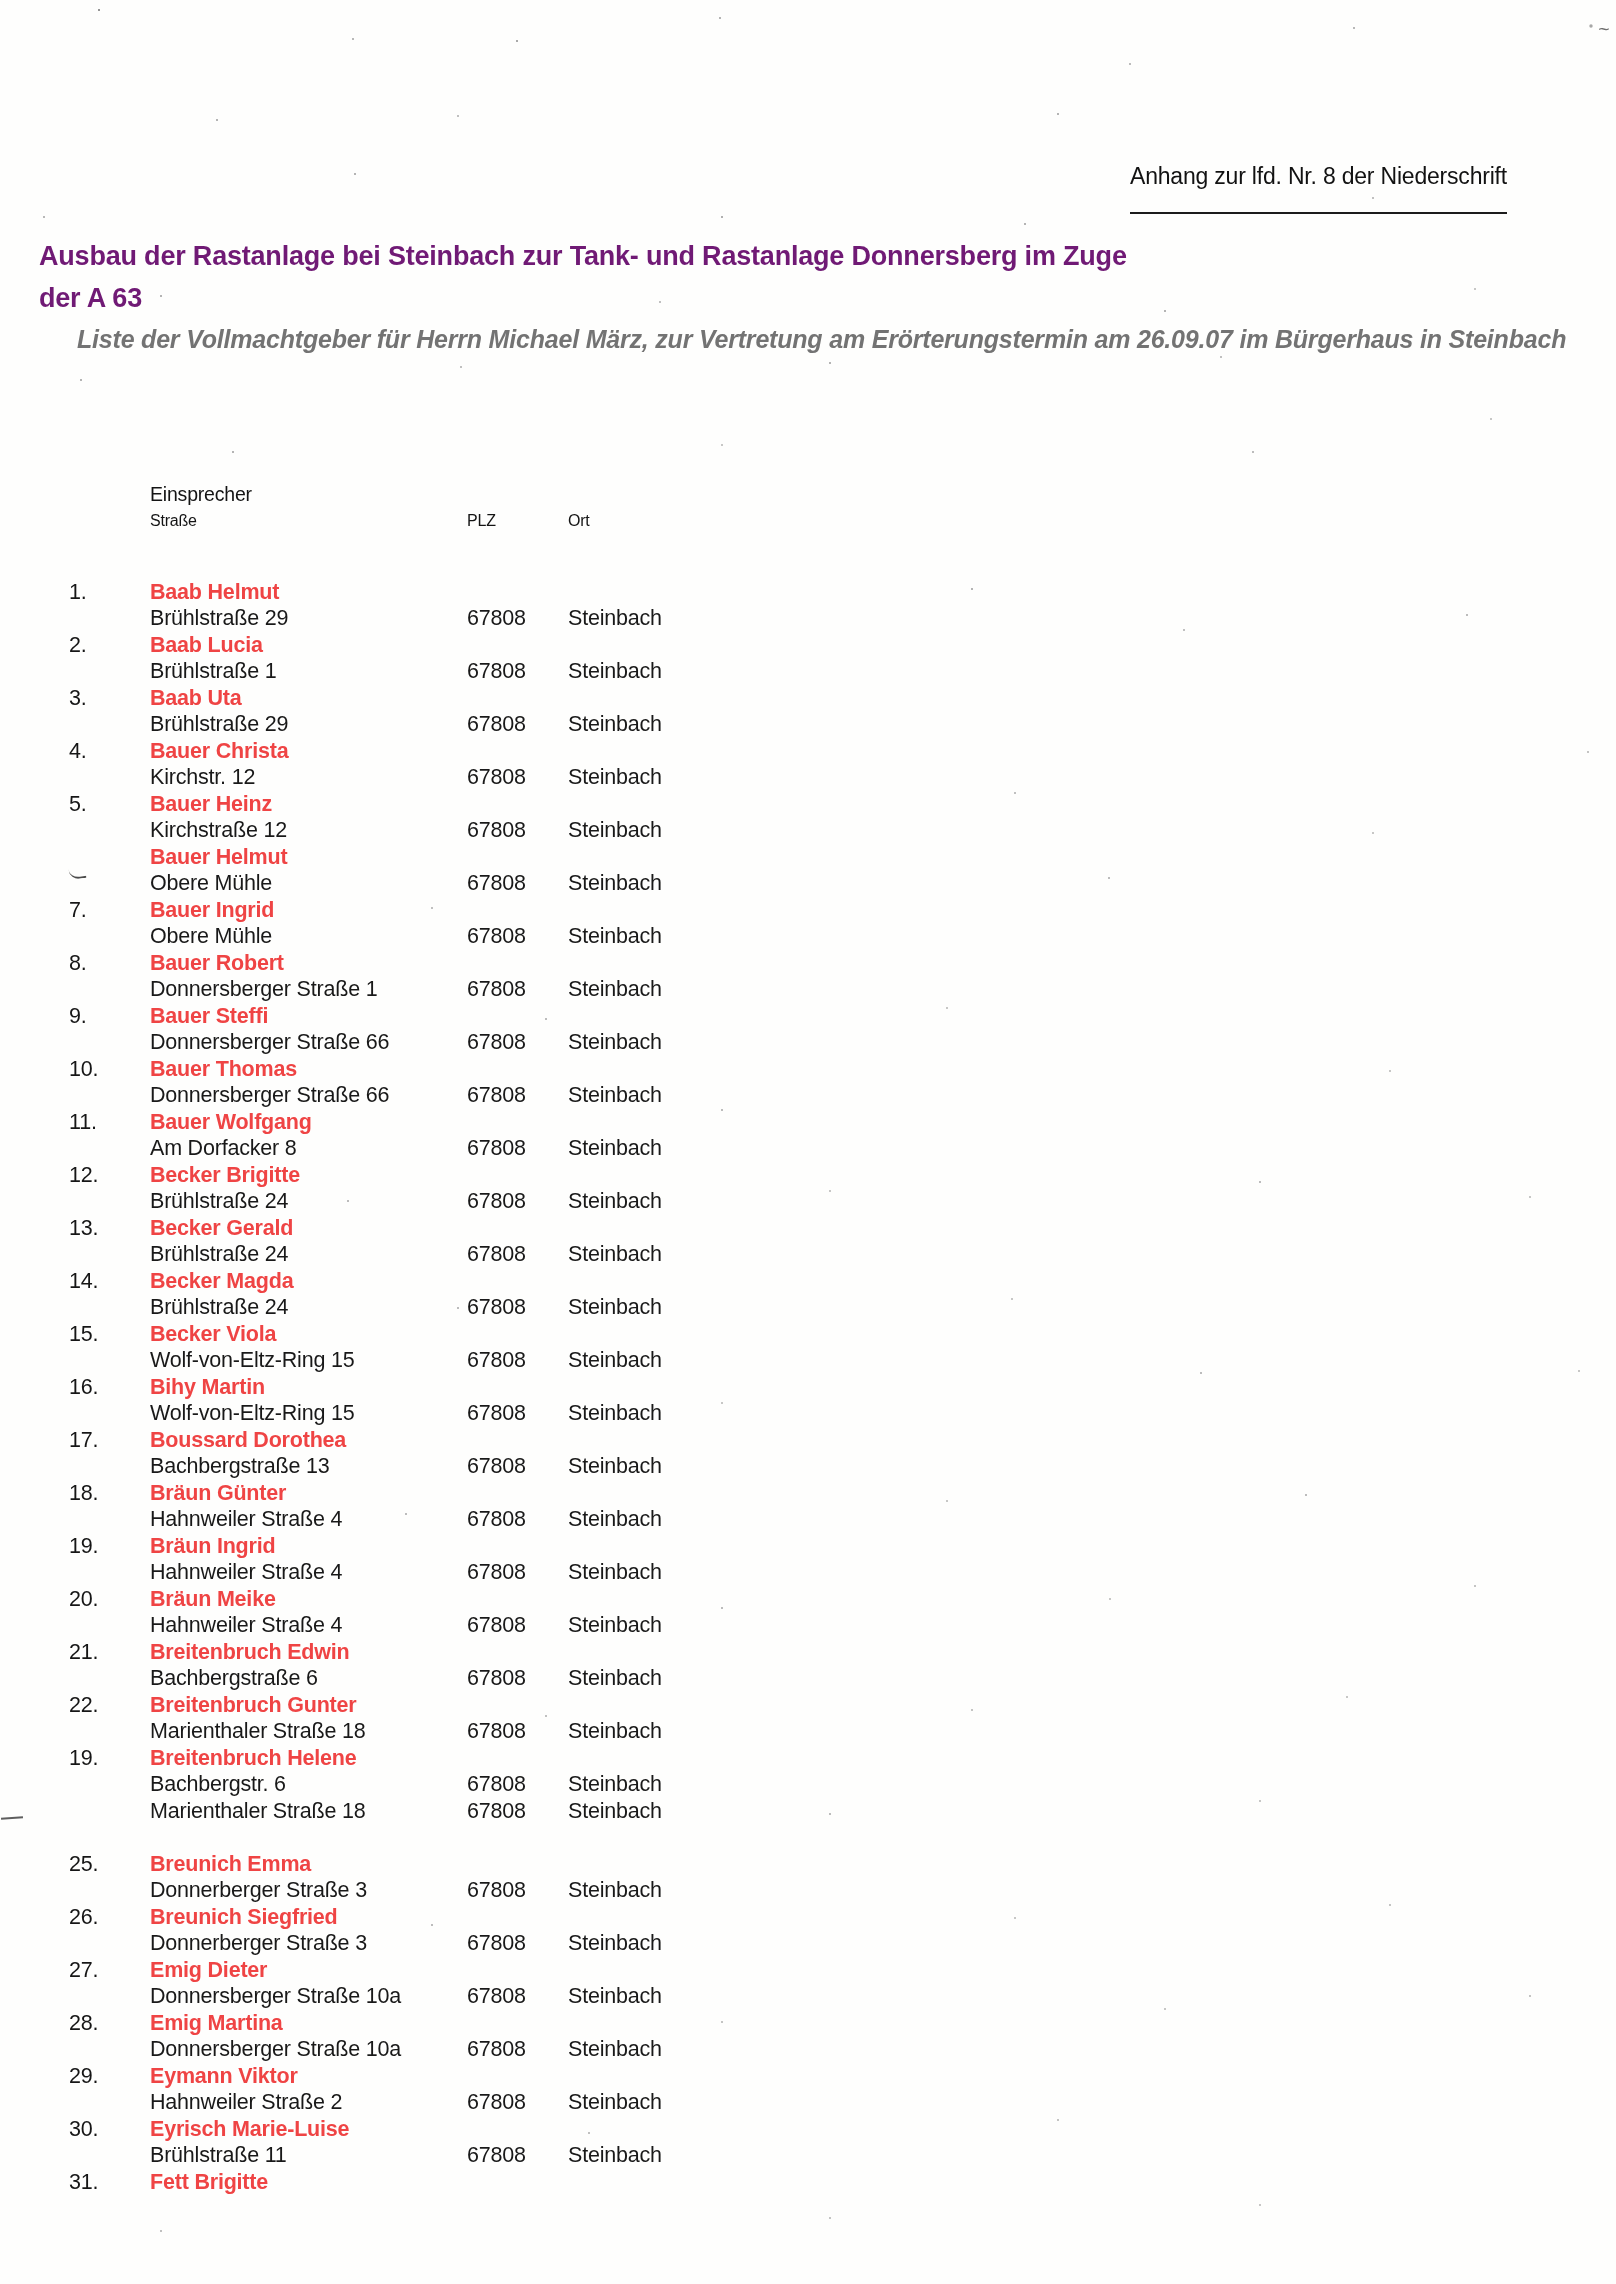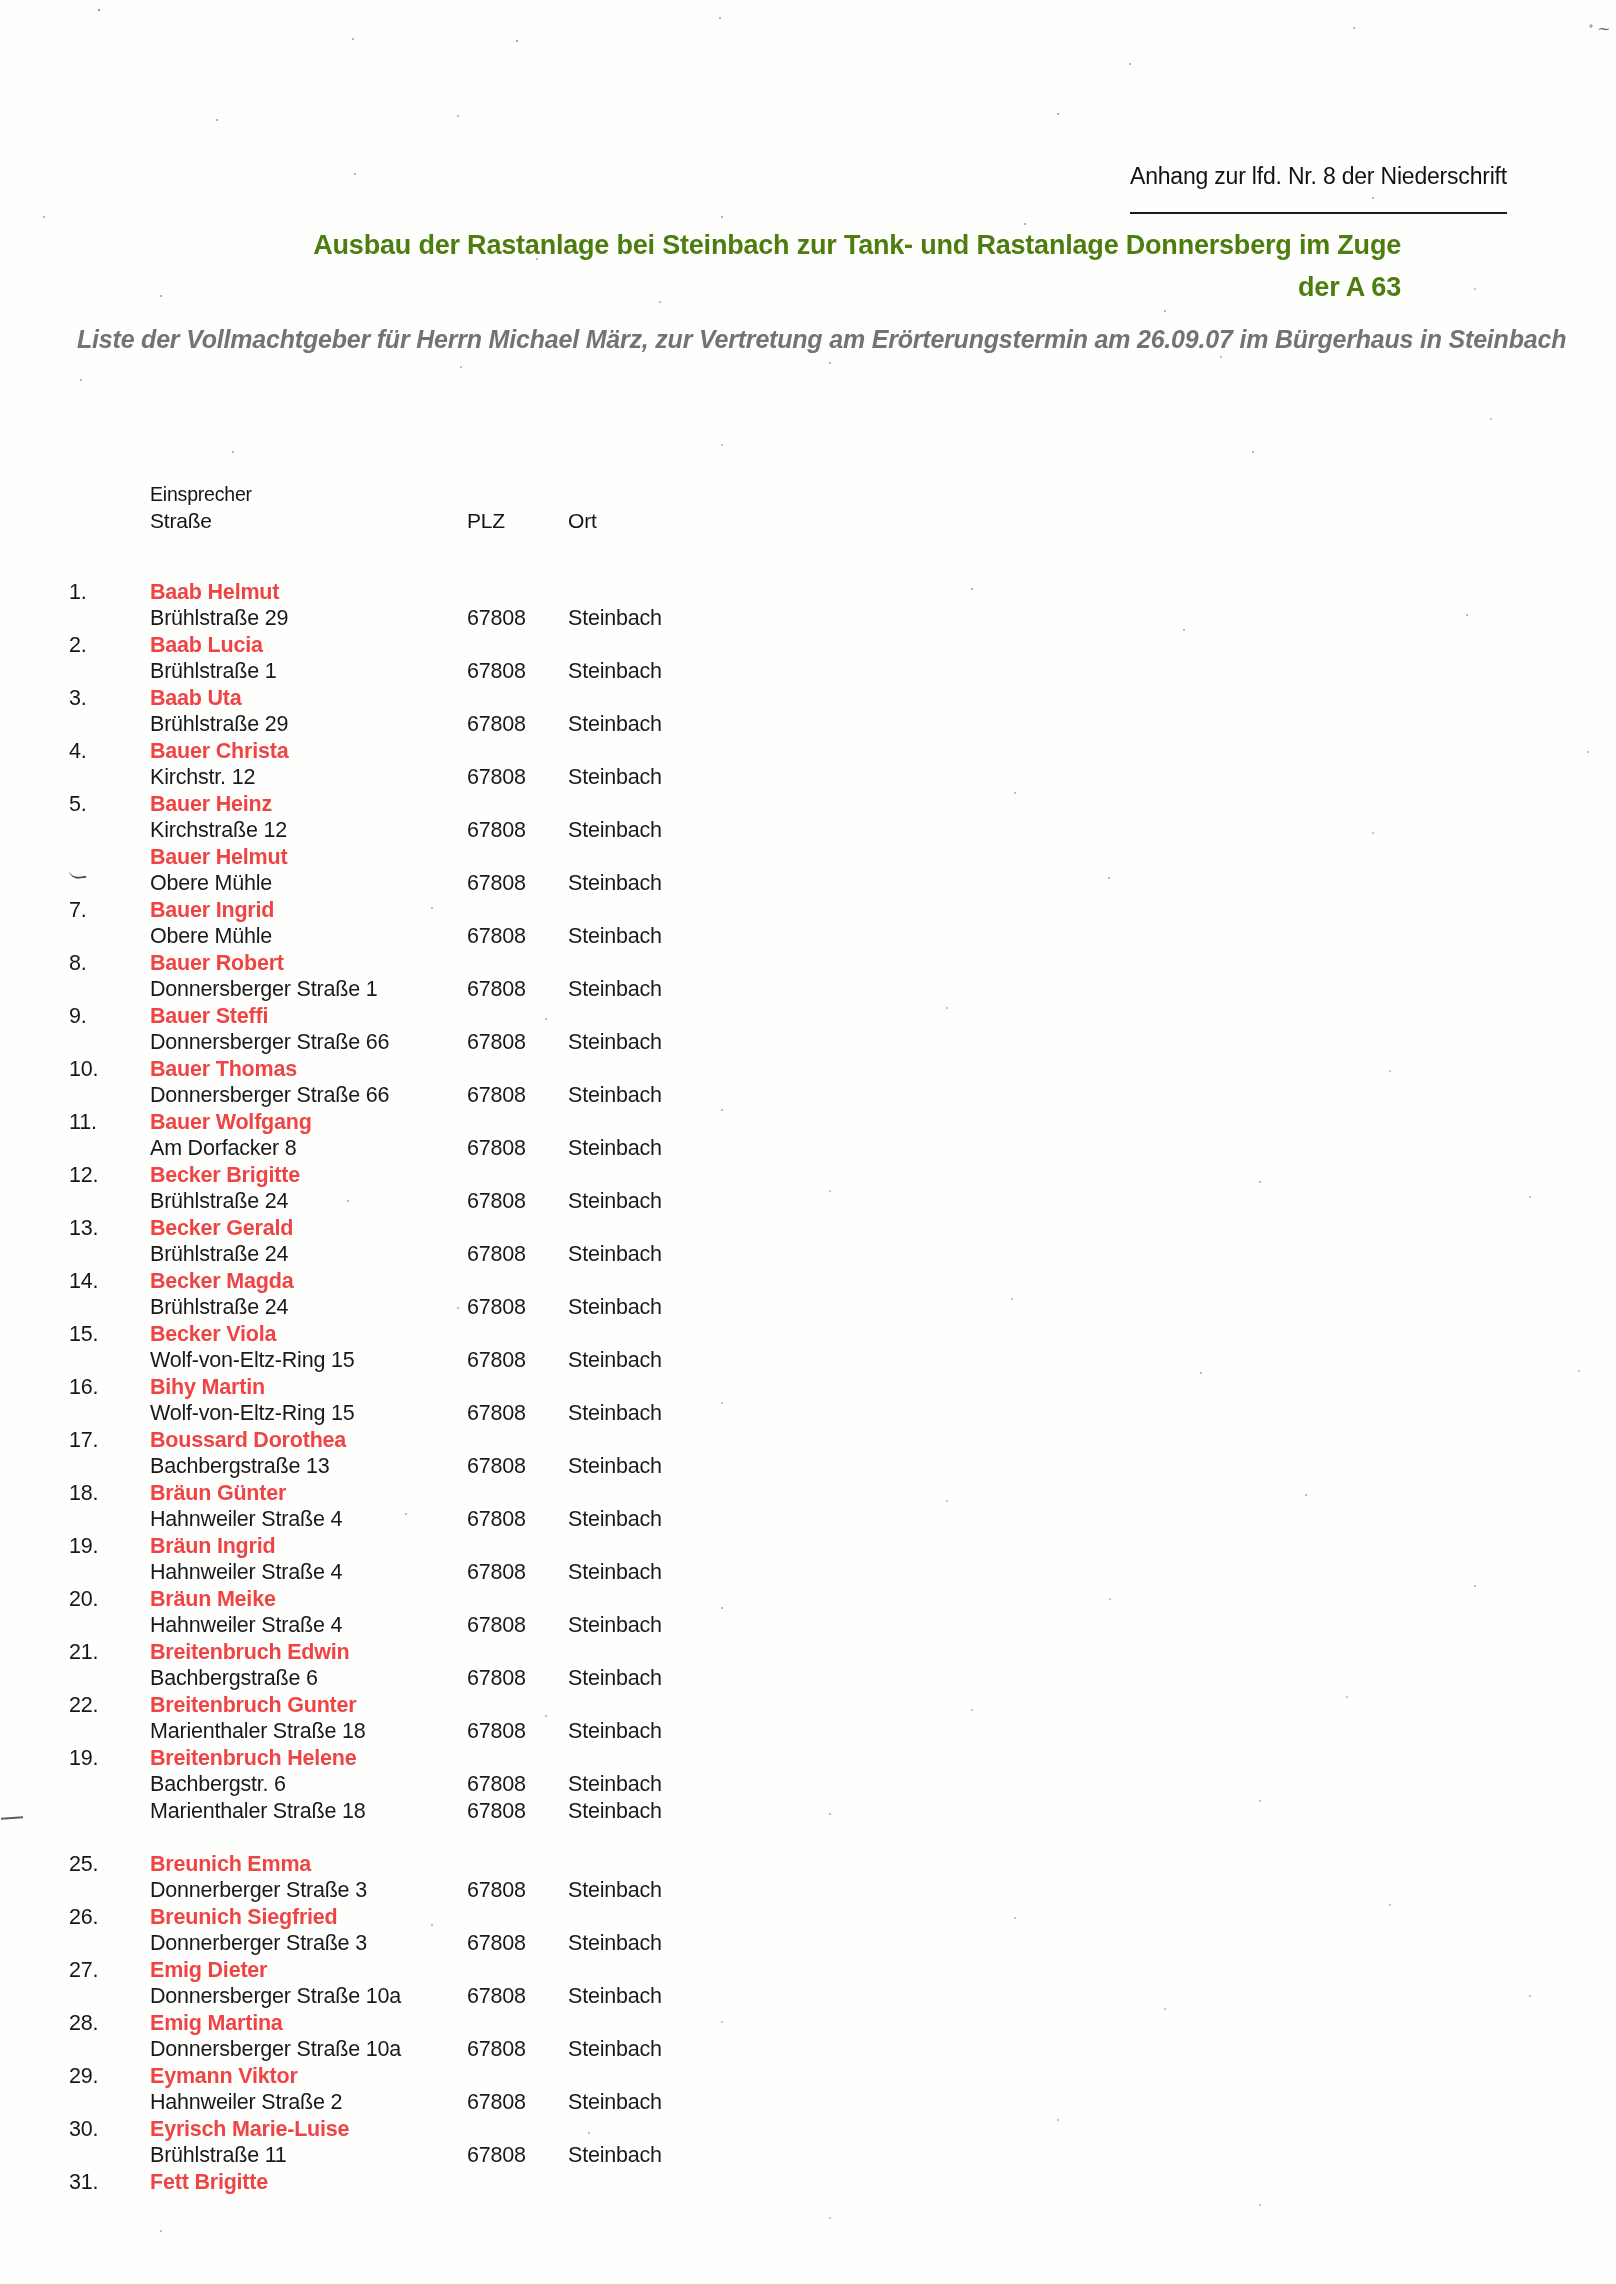--- a/index.html
+++ b/index.html
@@ -23,28 +23,28 @@
     font-weight: 400;
     color: #121212;
     padding-bottom: 22px;
     border-bottom: 2.6px solid #1c1c1c;
     white-space: nowrap;
   }
 
   
   .title-block {
     position: absolute;
-    top: 224px;
+    top: 235px;
     left: 39px;
     width: 1362px;
-    text-align: right;
+    text-align: left;
     font-size: 27px;
     font-weight: 700;
     line-height: 42px;
-    color: #4d7c0f;
+    color: #701a75;
   }
 
   
   .subtitle {
     position: absolute;
     top: 325px;
     left: 77px;
     width: 1466px;
     font-size: 25px;
     font-style: italic;
@@ -57,21 +57,21 @@
   .row-grid {
     display: grid;
     grid-template-columns: 81px 317px 101px 261px;
     padding-left: 69px;
     align-items: baseline;
   }
 
   
   .col-headers { position: absolute; top: 481px; left: 0; width: 100%; }
   .col-headers .line1 { font-size: 19.5px; font-weight: 400; line-height: 26px; }
-  .col-headers .line2 { font-size: 21px; font-weight: 400; line-height: 27px; }
+  .col-headers .line2 { font-size: 16px; font-weight: 400; line-height: 27px; }
 
   
   .entries { position: absolute; top: 579px; left: 0; width: 100%; }
   .entry { height: 53px; }
   .entry .line { height: 26px; line-height: 26px; font-size: 21.5px; }
   .entry-number { grid-column: 1; font-weight: 400; color: #161616; }
   .entry-name   { grid-column: 2; font-weight: 700; color: #ef4444; white-space: nowrap; }
   .entry-street { grid-column: 2; font-weight: 400; color: #191919; white-space: nowrap; }
   .entry-plz    { grid-column: 3; font-weight: 400; color: #191919; }
   .entry-ort    { grid-column: 4; font-weight: 400; color: #191919; }

